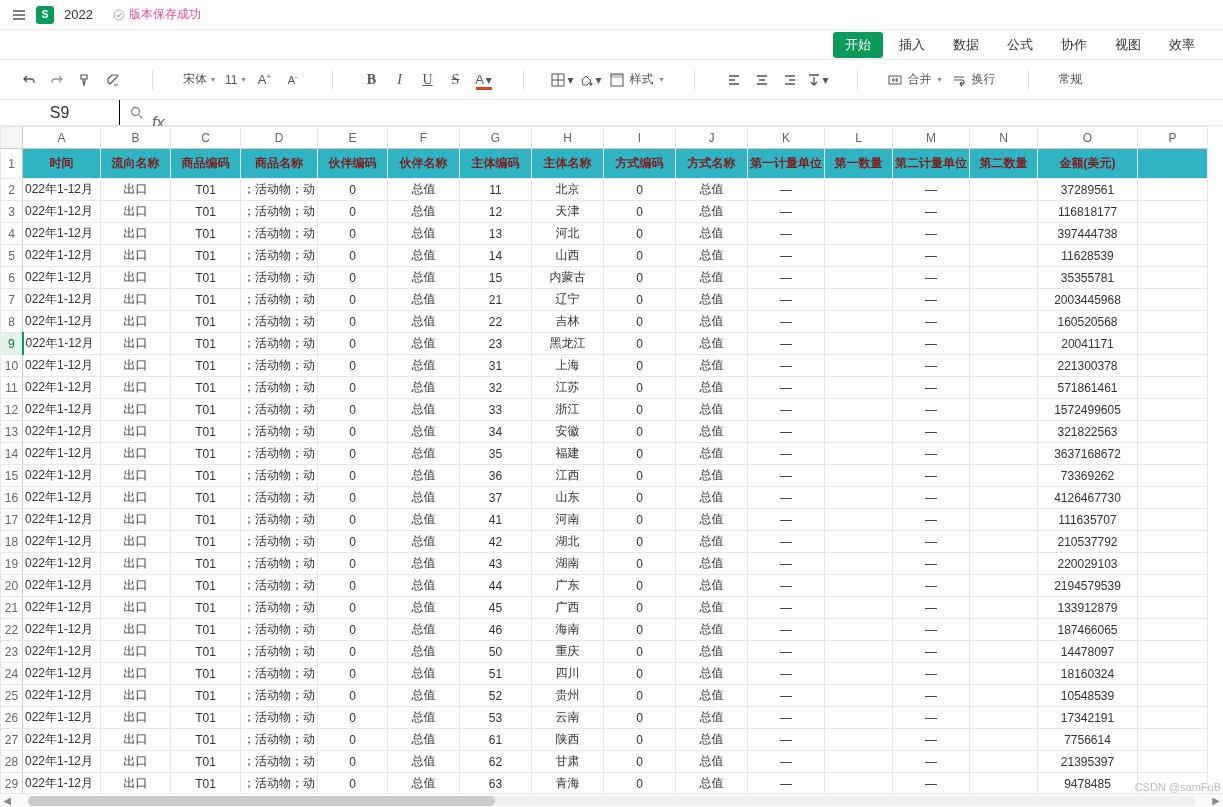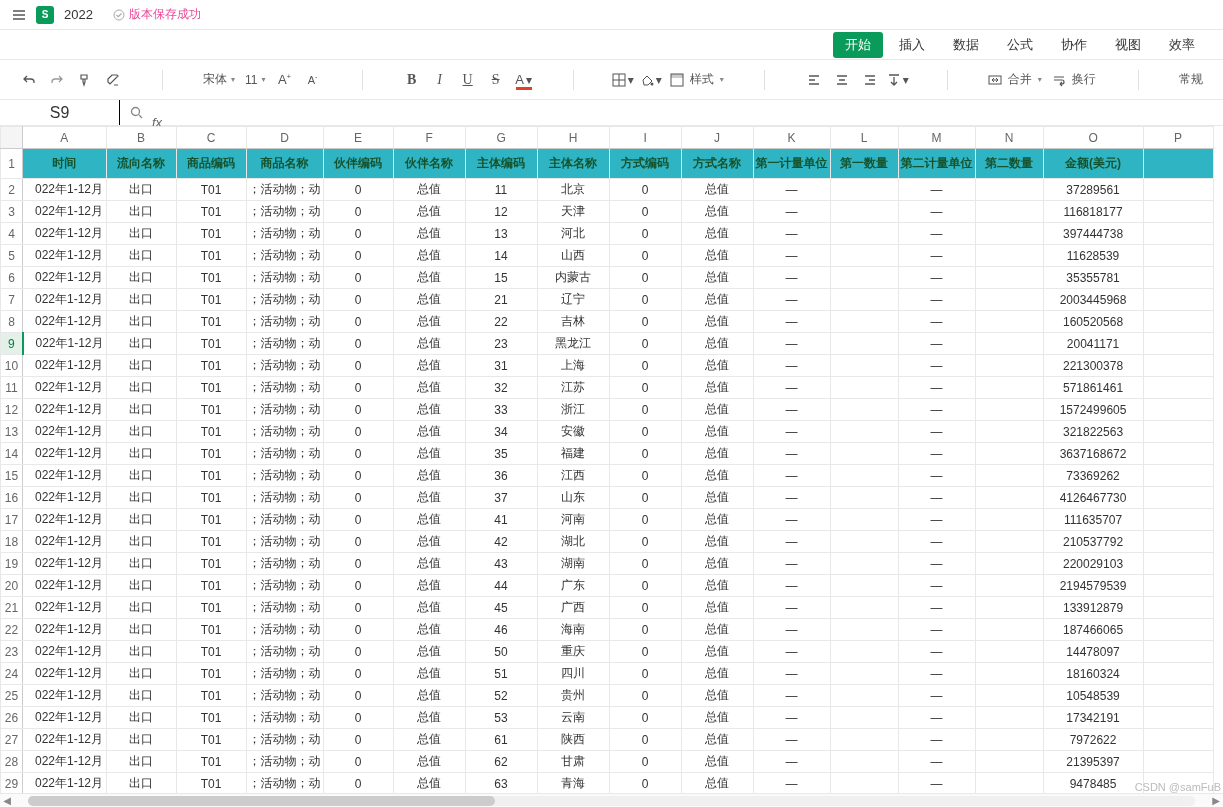--- a/index.html
+++ b/index.html
@@ -13,53 +13,53 @@
 .title-bar .save-status { color:#ec4899; font-size:12px; display:flex; align-items:center;}
 .title-bar .save-status svg { margin-right:4px;}
 
 
 .menu-tabs { height: 30px; display:flex; align-items:center; padding:0 14px; border-bottom:1px solid #e8e8e8; }
 .menu-tabs .spacer { flex:1; }
 .menu-tabs .tab { padding:4px 12px; font-size:13px; color:#333; cursor:pointer; margin:0 2px;}
 .menu-tabs .tab.active { background:#0a9b5a; color:#fff; border-radius:3px;}
 
 
-.toolbar { height: 40px; display:flex; align-items:center; padding:0 10px; border-bottom:1px solid #e8e8e8; justify-content:space-between; gap:16px;}
+.toolbar { height: 40px; display:flex; align-items:center; padding:0 10px; border-bottom:1px solid #e8e8e8; justify-content:flex-start; gap:16px;}
 .toolbar .tb-group { display:flex; align-items:center; gap:2px; padding:0 6px;}
 .toolbar .tb-sep { width:1px; height:20px; background:#e0e0e0; margin:0 4px;}
 .toolbar .tb-btn { width:26px; height:26px; display:flex; align-items:center; justify-content:center; cursor:pointer; border-radius:3px; color:#555;}
 .toolbar .tb-select { display:flex; align-items:center; gap:4px; cursor:pointer; padding:0 4px; height:26px; color:#555; font-size:12px;}
 .toolbar .tb-select .carat { font-size:8px; color:#888;}
 .toolbar .tb-label { font-size:12px; color:#555; padding:0 2px;}
 .toolbar .fb { font-weight:bold; font-size:14px; font-family: "Times New Roman", serif;}
 .toolbar .fi { font-style:italic; font-size:14px; font-family: "Times New Roman", serif;}
 .toolbar .fu { text-decoration:underline; font-size:14px; font-family: "Times New Roman", serif;}
 .toolbar .fs { text-decoration:line-through; font-size:14px; font-family: "Times New Roman", serif;}
 .toolbar .font-color { position:relative; }
 .toolbar .font-color .underline-bar { position:absolute; bottom:3px; left:5px; right:5px; height:3px; background:#d42; }
 
 
 .formula-bar { height: 26px; display:flex; align-items:center; border-bottom:1px solid #e8e8e8; }
 .formula-bar .cell-ref { width:120px; text-align:center; font-size:16px; border-right:1px solid #000000; height:100%; display:flex; align-items:center; justify-content:center;}
 .formula-bar .fx-area { display:flex; align-items:center; padding:0 8px; gap:8px; flex:1;}
 .formula-bar .fx-icon { width:16px; height:16px; display:flex; align-items:center; justify-content:center; cursor:pointer; color:#666;}
-.formula-bar .fx-label { font-style:italic; color:#666; font-size:13px;margin-top:20px;}
+.formula-bar .fx-label { font-style:italic; color:#666; font-size:16px;margin-top:20px;}
 .formula-bar .fx-input { flex:1; border:none; outline:none; font-size:12px; height:100%; background:transparent;}
 
 
 .grid-wrap { position:relative; height: calc(807px - 30px - 30px - 40px - 26px - 14px); overflow:hidden; }
 .grid { border-collapse:collapse; table-layout:fixed; }
 .grid th, .grid td { border:1px solid #e8e8e8; height:22px; font-size:12px; text-align:center; overflow:hidden; white-space:nowrap; padding:0 2px;}
 .grid .corner { width:22px; background:#f5f5f5; border-right:1px solid #ccc; border-bottom:1px solid #ccc;}
 .grid .col-hdr { background:#fff; color:#666; font-weight:normal; border-bottom:1px solid #ccc;}
 .grid .row-hdr { width:22px; background:#fff; color:#666; font-weight:normal; border-right:1px solid #ccc;}
 .grid .row-hdr.selected { background:#e3f1e9; color:#0a7a45; border-right:2px solid #0a9b5a;}
-.grid .data-hdr { background:#2fb4c4; color:#14532d; font-weight:bold; height:30px;}
+.grid .data-hdr { background:#2fb4c4; color:#7f1d1d; font-weight:bold; height:30px;}
 .grid td.data { color:#333; }
-.grid td.left { text-align:left; padding-left:12px;}
+.grid td.left { text-align:left; padding-left:2px;}
 
 
 .cA{width:78px}.cB{width:70px}.cC{width:70px}.cD{width:72px}.cE{width:70px}.cF{width:72px}.cG{width:72px}.cH{width:72px}.cI{width:72px}.cJ{width:72px}.cK{width:72px}.cL{width:68px}.cM{width:72px}.cN{width:68px}.cO{width:100px}.cP{width:70px}
 
 
 .watermark { position:absolute; right:2px; bottom:14px; color:#bbb; font-size:11px;}
 .hscroll { position:absolute; bottom:0; left:0; right:0; height:14px; background:#fafafa; border-top:1px solid #e8e8e8; display:flex; align-items:center;}
 .hscroll .track { flex:1; height:10px; margin:0 14px; background:#f0f0f0; border-radius:5px; position:relative;}
 .hscroll .thumb { position:absolute; left:0; width:40%; top:0; bottom:0; background:#ccc; border-radius:5px;}
 .hscroll .arrow { width:14px; text-align:center; color:#888; font-size:10px; cursor:pointer;}
@@ -769,21 +769,21 @@
           <td class="data">0</td>
           <td class="data">总值</td>
           <td class="data">61</td>
           <td class="data">陕西</td>
           <td class="data">0</td>
           <td class="data">总值</td>
           <td class="data">—</td>
           <td class="data"></td>
           <td class="data">—</td>
           <td class="data"></td>
-          <td class="data">7972622</td>
+          <td class="data">7756614</td>
           <td class="data"></td>
         </tr>
         <tr>
           <th class="row-hdr">28</th>
           <td class="data left">022年1-12月</td>
           <td class="data">出口</td>
           <td class="data">T01</td>
           <td class="data">；活动物；动</td>
           <td class="data">0</td>
           <td class="data">总值</td>

